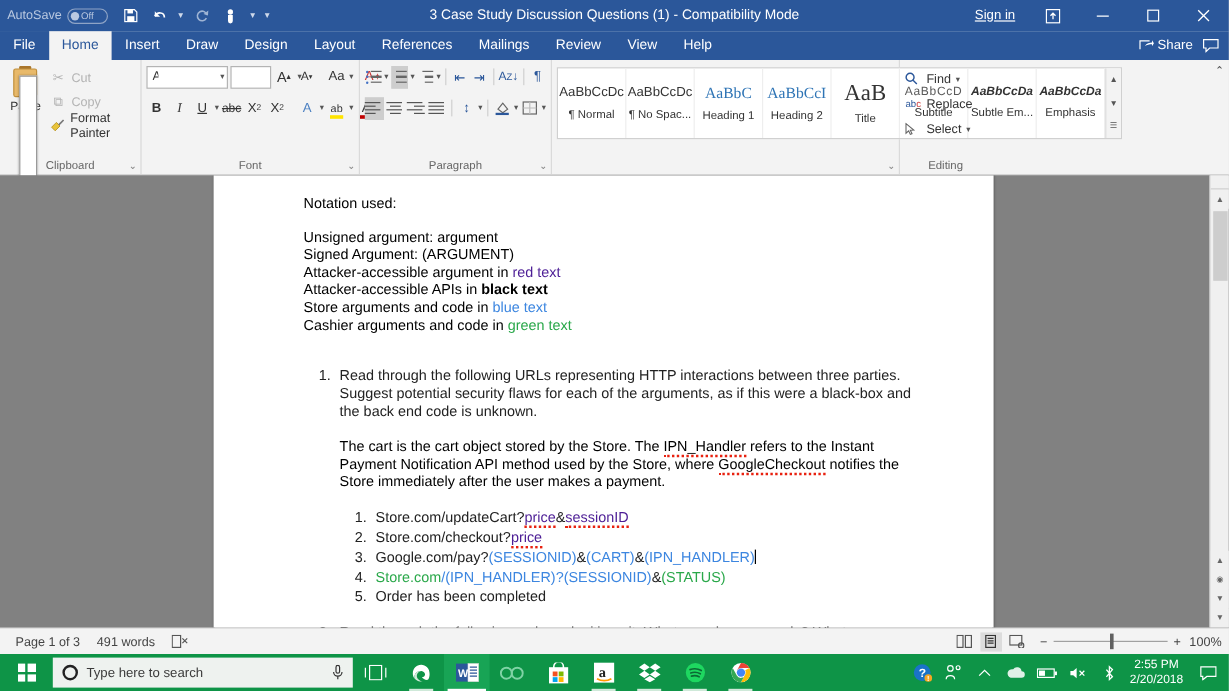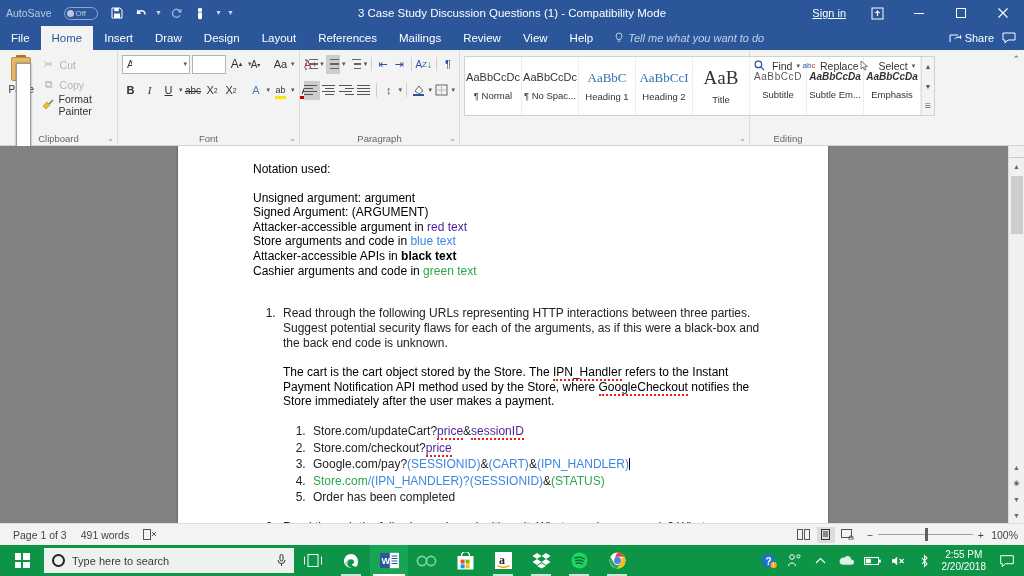--- a/index.html
+++ b/index.html
@@ -12,21 +12,21 @@
   }
   .app { width:1024px; height:576px; position:relative; display:flex; flex-direction:column; }
 
   
   .titlebar {
     height:26px; background:#2b579a; color:#fff;
     display:flex; align-items:center; flex:0 0 26px; position:relative;
   }
   .qat { display:flex; align-items:center; gap:2px; padding-left:6px; }
   .autosave {
-    display:flex; align-items:center; gap:12px;
+    display:flex; align-items:center; gap:4px;
     color:#b9c8e0; font-size:10.5px; margin-right:6px;
   }
   .toggle {
     width:34px; height:13px; border-radius:7px; border:1px solid #8fa4c6;
     display:flex; align-items:center; gap:2px; padding:0 2px; color:#b9c8e0; font-size:8px;
   }
   .toggle .knob { width:7px; height:7px; border-radius:50%; background:#b9c8e0; }
   .qbtn {
     width:22px; height:22px; display:flex; align-items:center; justify-content:center;
     color:#fff; font-size:12px; line-height:1;
@@ -297,29 +297,20 @@
     <div class="tab active">Home</div>
     <div class="tab">Insert</div>
     <div class="tab">Draw</div>
     <div class="tab">Design</div>
     <div class="tab">Layout</div>
     <div class="tab">References</div>
     <div class="tab">Mailings</div>
     <div class="tab">Review</div>
     <div class="tab">View</div>
     <div class="tab">Help</div>
-    <div class="tellme">
-      <span>
-        <svg width="10" height="12" viewBox="0 0 10 12">
-            <path d="M5 1 a3 3 0 0 1 3 3 c0 1.6-1.4 2.3-1.4 3.4 H3.4 C3.4 6.3 2 5.6 2 4 a3 3 0 0 1 3-3z" fill="none" stroke="#c3d0e6"></path>
-            <line x1="3.6" y1="9.2" x2="6.4" y2="9.2" stroke="#c3d0e6"></line>
-          </svg>
-      </span>
-      <span>Tell me what you want to do</span>
-    </div>
     <div class="tabright">
       <span>
         <svg style="display:inline-block;vertical-align:-2px" width="13" height="11" viewBox="0 0 13 11">
             <path d="M1 9 L1 2 L9 2" fill="none" stroke="#fff" stroke-width="1"></path>
             <path d="M5 6.5 C6.5 4, 9 3.5, 11 3.5 L11 1.5 L12.6 4 L11 6.5 L11 4.8 C9 4.8, 6.6 5.2, 5 6.5z" fill="#fff"></path>
           </svg>
         <span>Share</span>
       </span>
       <span>
         <svg width="14" height="12" viewBox="0 0 14 12">
@@ -542,21 +533,21 @@
             <span>▲</span>
             <span>▼</span>
             <span>☰</span>
           </div>
         </div>
       </div>
       <div class="dialog-launcher">⌄</div>
     </div>
 
     <div class="group editing">
-      <div class="gbody" style="flex-direction:row;padding-top:3px;gap:2px">
+      <div class="gbody" style="flex-direction:column;padding-top:3px;gap:2px">
         <div class="ecmd">
           <span class="ic">
             <svg width="11" height="11" viewBox="0 0 11 11">
                 <circle cx="4.4" cy="4.4" r="3.3" fill="none" stroke="#2b579a" stroke-width="1.2"></circle>
                 <line x1="6.9" y1="6.9" x2="10" y2="10" stroke="#2b579a" stroke-width="1.2"></line>
               </svg>
           </span>
           <span>Find</span>
           <span class="miniCaret">▾</span>
         </div>
@@ -584,24 +575,24 @@
     <div class="page">
       <div class="pagebody">
         <p class="t">Notation used:</p>
         <p class="t gap">&nbsp;</p>
         <p class="t">Unsigned argument: argument</p>
         <p class="t">Signed Argument: (ARGUMENT)</p>
         <p class="t">
           <span>Attacker-accessible argument in </span><span class="red">red text</span>
         </p>
         <p class="t">
-          <span>Store arguments and code in </span><span class="blue">blue text</span>
+          <span>Attacker-accessible APIs in </span><span class="bold">black text</span>
         </p>
         <p class="t">
-          <span>Attacker-accessible APIs in </span><span class="bold">black text</span>
+          <span>Store arguments and code in </span><span class="blue">blue text</span>
         </p>
         <p class="t">
           <span>Cashier arguments and code in </span><span class="green">green text</span>
         </p>
         <p class="t gap">&nbsp;</p>
         <p class="t gap">&nbsp;</p>
 
         <ol class="lvl1" start="1">
           <li>
             <span>Read through the following URLs representing HTTP interactions between three parties. Suggest potential security flaws for each of the arguments, as if this were a black-box and the back end code is unknown.</span>

